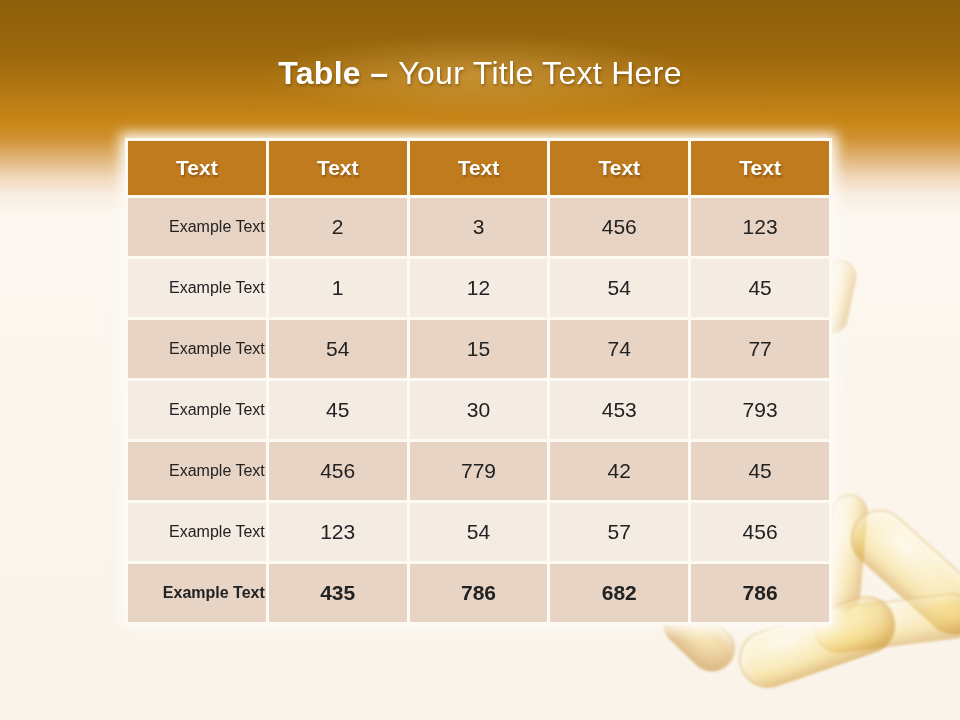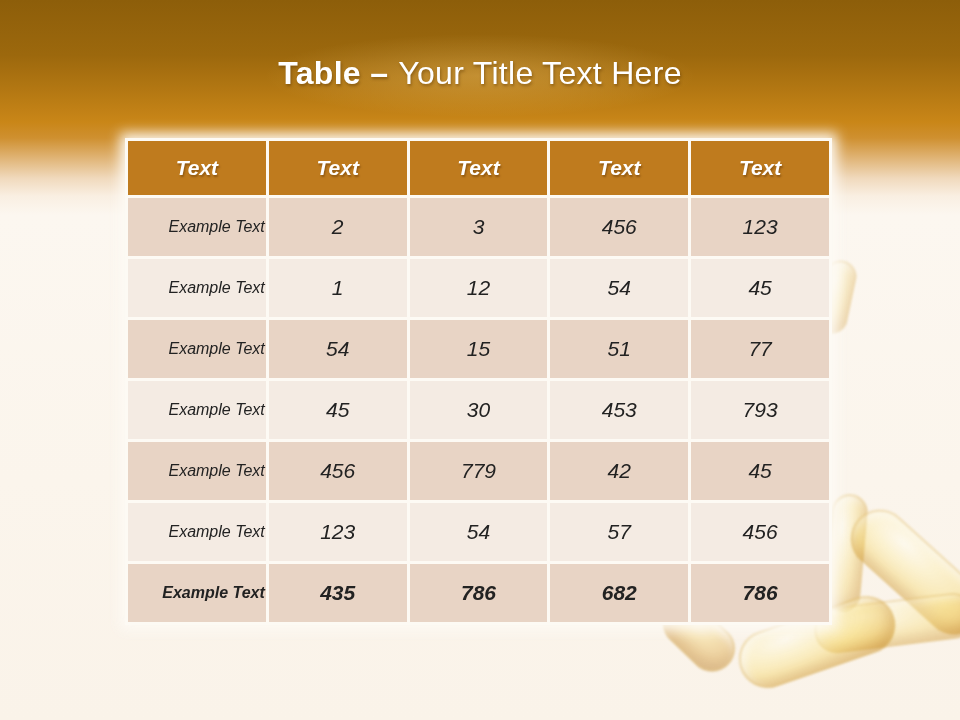--- a/index.html
+++ b/index.html
@@ -69,21 +69,21 @@
     box-shadow: 0 0 12px 5px rgba(253,250,244,0.95);
   }
   table.data {
     width: 100%;
     border-collapse: separate;
     border-spacing: 3px;
     table-layout: fixed;
   }
   td {
     text-align: center; vertical-align: middle;
-    color: #222222; font-size: 21px; overflow: hidden; font-style: italic;
+    color: #222222; font-size: 21px; overflow: hidden;
   }
   td.th {
     height: 52px; background: #bf7b1e; color: #ffffff;
     font-weight: bold; font-size: 21px;
     text-shadow: 1px 2px 2px rgba(70,35,0,0.4);
   }
   tr.body-row td { height: 56px; }
   tr.band-dark td { background: #e8d4c5; }
   tr.band-light td { background: #f4ebe3; }
   td.label { font-size: 16px; text-align: right; }
@@ -128,21 +128,21 @@
           <td class="label">Example Text</td>
           <td>1</td>
           <td>12</td>
           <td>54</td>
           <td>45</td>
         </tr>
         <tr class="body-row band-dark">
           <td class="label">Example Text</td>
           <td>54</td>
           <td>15</td>
-          <td>51</td>
+          <td>74</td>
           <td>77</td>
         </tr>
         <tr class="body-row band-light">
           <td class="label">Example Text</td>
           <td>45</td>
           <td>30</td>
           <td>453</td>
           <td>793</td>
         </tr>
         <tr class="body-row band-dark">

